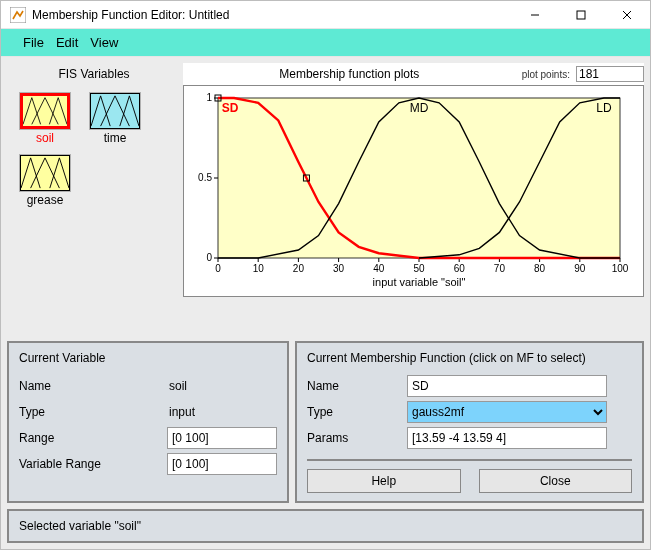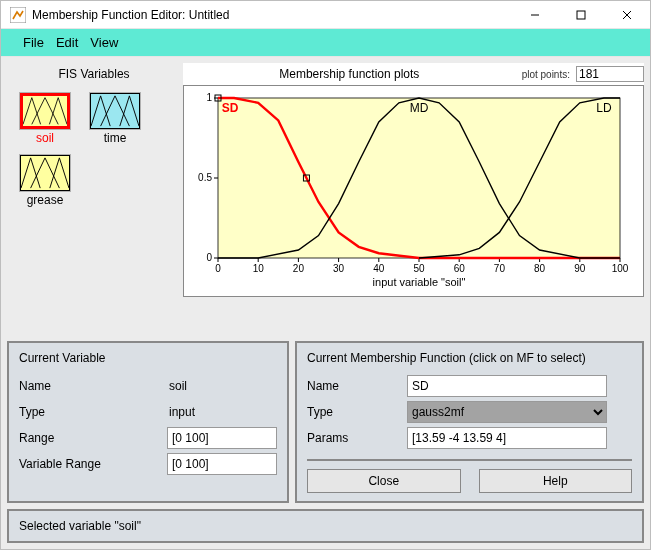--- a/index.html
+++ b/index.html
@@ -91,21 +91,21 @@
   .row .val { font-size:12px;}
   .row input[type=text] {
     height:22px; font-size:12px; padding:2px 4px;
     border:1px solid #999; background:#fff;
   }
   .panel.left .row input { width:110px; }
   .panel.right .row .lbl { width:100px; }
   .panel.right .row input { width:200px; }
   .panel.right .row select {
     width:200px; height:22px; font-size:12px;
-    border:1px solid #999; background:#a3a3a3;
+    border:1px solid #999; background:#7dd3fc;
   }
   .buttons { display:flex; gap:18px; margin-top:8px; border-top:2px solid #888; padding-top:8px;}
   .buttons button {
     flex:1; height:24px; font-size:12px; background:#e6e6e6;
     border:1px solid #888;
   }
 
   .statuszone {
     margin-top:6px;
     background:#dadfe4;
@@ -267,22 +267,22 @@
           <span class="lbl">Type</span>
           <select>
             <option>gauss2mf</option>
           </select>
         </div>
         <div class="row">
           <span class="lbl">Params</span>
           <input type="text" value="[13.59 -4 13.59 4]" style="">
         </div>
         <div class="buttons">
+          <button>Help</button>
           <button>Close</button>
-          <button>Help</button>
         </div>
       </div>
     </div>
 
     <div class="statuszone">
       <span>Selected variable "soil"</span>
     </div>
 
   </div>
 </div>

